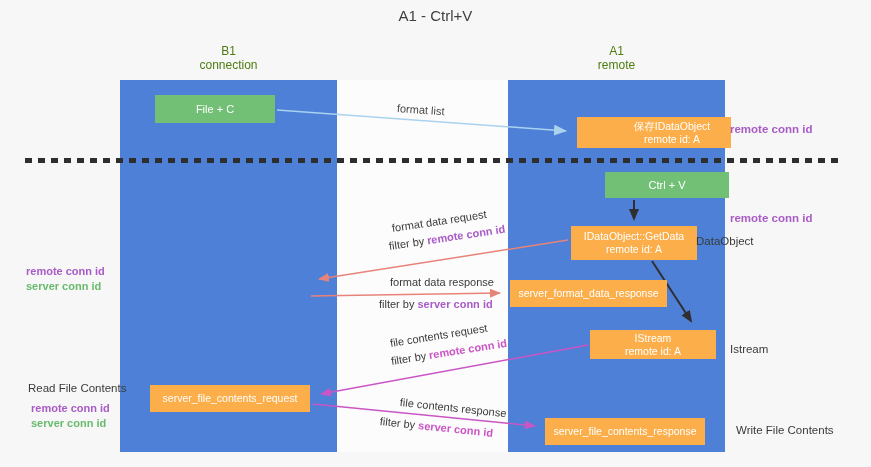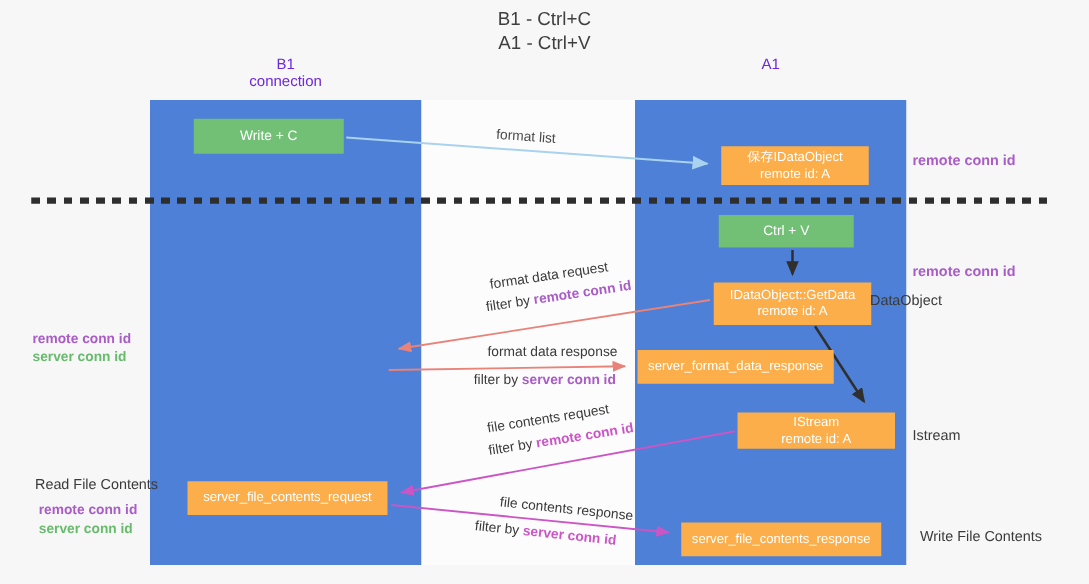--- a/index.html
+++ b/index.html
@@ -1,21 +1,21 @@
 <!DOCTYPE html>
 <html style="--blue-column: #4d80d6; --green-box: #72c076; --orange-box: #fbae4a; --arrow-lightblue: #a9d2ee; --arrow-black: #2f2f2f; --arrow-red: #e8837a; --arrow-magenta: #cb55c5; --label-purple: #a95bc6; --label-green: #68bb6c; --dash: #2e2e2e; --bg: #f7f7f8; --band: #fcfcfd;"><head>
 <meta charset="utf-8">
 <style>
   html,body{margin:0;padding:0;}
   body{font-family:"Liberation Sans",sans-serif;background:var(--bg,#f7f7f8);}
   #stage{position:relative;width:871px;height:467px;background:var(--bg,#f7f7f8);overflow:hidden;}
   .band{position:absolute;left:337px;top:80px;width:171px;height:372px;background:var(--band,#fcfcfd);}
   .col{position:absolute;top:80px;width:217px;height:372px;background:var(--blue-column,#4d80d6);}
   .title{position:absolute;top:6px;left:0;width:100%;text-align:center;font-size:15px;line-height:19px;color:#3f3f3f;}
-  .colhdr{position:absolute;top:44px;width:217px;text-align:center;font-size:12px;line-height:14px;color:#6d28d9;}
+  .colhdr{position:absolute;top:44px;width:217px;text-align:center;font-size:12px;line-height:14px;color:#4d7c0f;}
   .box{position:absolute;display:flex;flex-direction:column;align-items:center;justify-content:center;color:#fff;text-align:center;}
   .green{background:var(--green-box,#72c076);font-size:11px;}
   .orange{background:var(--orange-box,#fbae4a);font-size:10.5px;line-height:13px;}
   .dashline{position:absolute;left:25px;top:158px;width:813px;height:5px;
     background:repeating-linear-gradient(90deg,var(--dash,#2e2e2e) 0 7px,transparent 7px 13px);}
   svg.overlay{position:absolute;left:0;top:0;pointer-events:none;}
   .elabel{position:absolute;font-size:11px;color:#3a3a3a;white-space:nowrap;transform-origin:left center;}
   .slabel{position:absolute;font-size:11.5px;color:#3a3a3a;white-space:nowrap;}
   .purple{color:var(--label-purple,#a95bc6);font-weight:bold;}
   .magenta{color:var(--arrow-magenta,#cb55c5);font-weight:bold;}
@@ -23,30 +23,30 @@
   .gap{margin-right:3px;}
 </style>
 </head>
 <body>
 
 <div id="stage">
 
   <div class="band"></div>
 
   <div class="title">
-    <div>B1 - Ctrl+C</div>
     <div>A1 - Ctrl+V</div>
   </div>
 
   <div class="colhdr" style="left:120px;">
     <div>B1</div>
     <div>connection</div>
   </div>
   <div class="colhdr" style="left:508px;">
     <div>A1</div>
+    <div>remote</div>
   </div>
 
   <div class="col" style="left:120px;"></div>
   <div class="col" style="left:508px;"></div>
 
   <div class="dashline"></div>
 
   <svg class="overlay" width="871" height="467">
     <defs>
       <marker id="mk-blue" markerWidth="14" markerHeight="12" refX="12" refY="5.5" orient="auto" markerUnits="userSpaceOnUse">
@@ -65,29 +65,29 @@
     <line x1="277" y1="110" x2="566" y2="131" stroke-width="1.6" style="stroke:var(--arrow-lightblue)" marker-end="url(#mk-blue)"></line>
     <line x1="634" y1="200" x2="634" y2="219" stroke-width="2" style="stroke:var(--arrow-black)" marker-end="url(#mk-black)"></line>
     <line x1="568" y1="240" x2="319" y2="279" stroke-width="1.5" style="stroke:var(--arrow-red)" marker-end="url(#mk-red)"></line>
     <line x1="311" y1="296" x2="500" y2="293" stroke-width="1.5" style="stroke:var(--arrow-red)" marker-end="url(#mk-red)"></line>
     <line x1="652" y1="261" x2="691" y2="321" stroke-width="2" style="stroke:var(--arrow-black)" marker-end="url(#mk-black)"></line>
     <line x1="588" y1="345" x2="321" y2="394" stroke-width="1.5" style="stroke:var(--arrow-magenta)" marker-end="url(#mk-magenta)"></line>
     <line x1="313" y1="404" x2="535" y2="426" stroke-width="1.5" style="stroke:var(--arrow-magenta)" marker-end="url(#mk-magenta)"></line>
   </svg>
 
   <div class="box green" style="left:155px;top:95px;width:120px;height:28px;">
-    <div>Write + C</div>
+    <div>File + C</div>
   </div>
 
-  <div class="box orange" style="left:577px;top:117px;width:118px;height:31px;">
+  <div class="box orange" style="left:577px;top:117px;width:118px;height:31px;padding-left:36px;">
     <div>保存IDataObject</div>
     <div>remote id: A</div>
   </div>
 
-  <div class="box green" style="left:575px;top:172px;width:108px;height:26px;">
+  <div class="box green" style="left:605px;top:172px;width:124px;height:26px;">
     <div>Ctrl + V</div>
   </div>
 
   <div class="box orange" style="left:571px;top:226px;width:126px;height:34px;">
     <div>IDataObject::GetData</div>
     <div>remote id: A</div>
   </div>
 
 
   <div class="box orange" style="left:510px;top:280px;width:157px;height:27px;">

